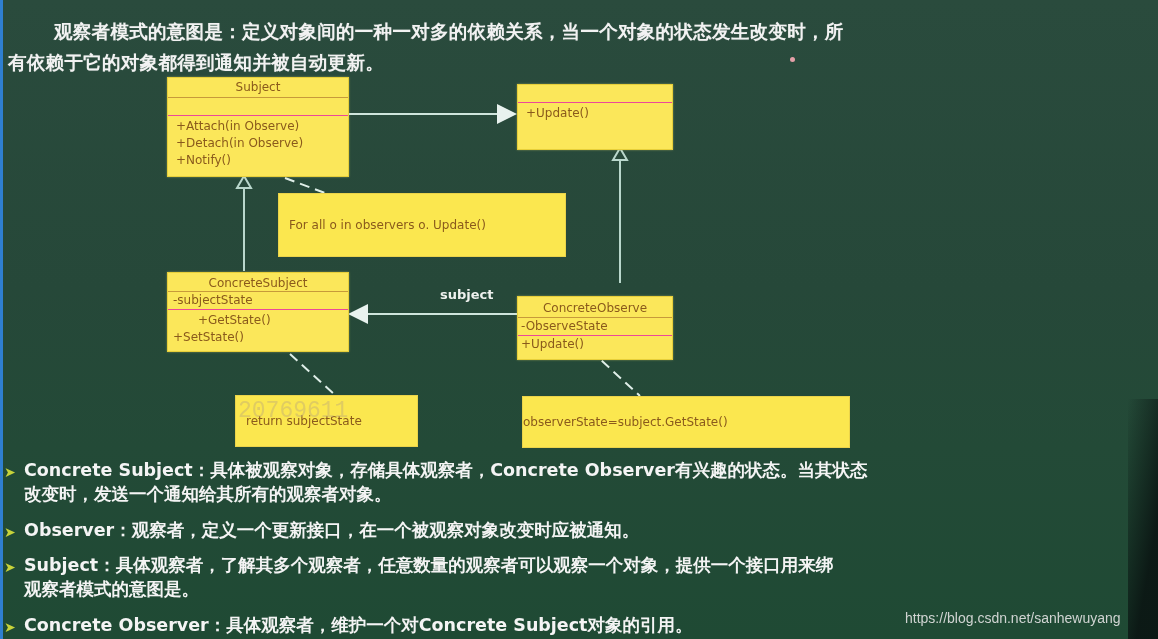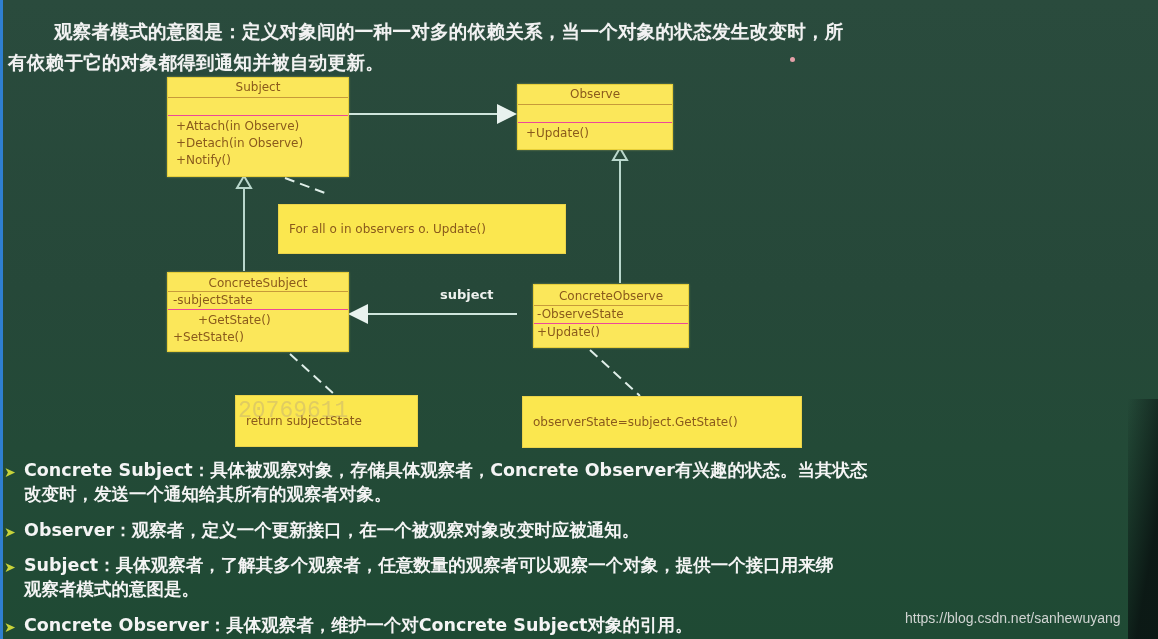--- a/index.html
+++ b/index.html
@@ -74,56 +74,55 @@
   <div class="hdr">Subject</div>
   <div class="attrs" style="height:17px;"></div>
   <div style="padding-top:2px;">
     <div class="row">+Attach(in Observe)</div>
     <div class="row">+Detach(in Observe)</div>
     <div class="row">+Notify()</div>
   </div>
 </div>
 
 <div class="uml" style="left:517px;top:84px;width:154px;height:64px;">
-  <div class="hdr">Observe</div>
   <div class="attrs" style="height:17px;"></div>
   <div style="padding-top:2px;">
     <div class="row">+Update()</div>
   </div>
 </div>
 
-<div class="note" style="left:278px;top:204px;width:288px;height:50px;">For all o in observers o. Update()</div>
+<div class="note" style="left:278px;top:193px;width:288px;height:64px;">For all o in observers o. Update()</div>
 
 <div class="uml" style="left:167px;top:272px;width:180px;height:78px;">
   <div class="hdr" style="height:18px;line-height:20px;">ConcreteSubject</div>
   <div class="attrs">
     <div class="row" style="padding-left:5px;">-subjectState</div>
   </div>
   <div style="padding-top:2px;">
     <div class="row" style="padding-left:17px;margin-left:13px;">+GetState()</div>
     <div class="row" style="padding-left:5px;">+SetState()</div>
   </div>
 </div>
 
 <div class="label-subject">subject</div>
 
-<div class="uml" style="left:517px;top:284px;width:154px;height:62px;margin-left:16px;">
+<div class="uml" style="left:517px;top:296px;width:154px;height:62px;">
   <div class="hdr" style="height:20px;line-height:22px;">ConcreteObserve</div>
   <div class="attrs">
     <div class="row" style="padding-left:3px;">-ObserveState</div>
   </div>
   <div>
     <div class="row" style="padding-left:3px;">+Update()</div>
   </div>
 </div>
 
 <div class="note" style="left:235px;top:395px;width:183px;height:52px;">return subjectState</div>
 <div class="wm">20769611</div>
 
-<div class="note" style="left:522px;top:396px;width:280px;height:52px;padding-left:10px;">observerState=subject.GetState()</div>
+<div class="note" style="left:522px;top:396px;width:328px;height:52px;padding-left:0;">observerState=subject.GetState()</div>
 
 <div class="bullets">
   <div class="bullet" style="top:3px;">
     <span class="mark">➤</span>
     <div>Concrete Subject：具体被观察对象，存储具体观察者，Concrete Observer有兴趣的状态。当其状态</div>
     <div>改变时，发送一个通知给其所有的观察者对象。</div>
   </div>
   <div class="bullet" style="top:63px;">
     <span class="mark">➤</span>
     <div>Observer：观察者，定义一个更新接口，在一个被观察对象改变时应被通知。</div>

